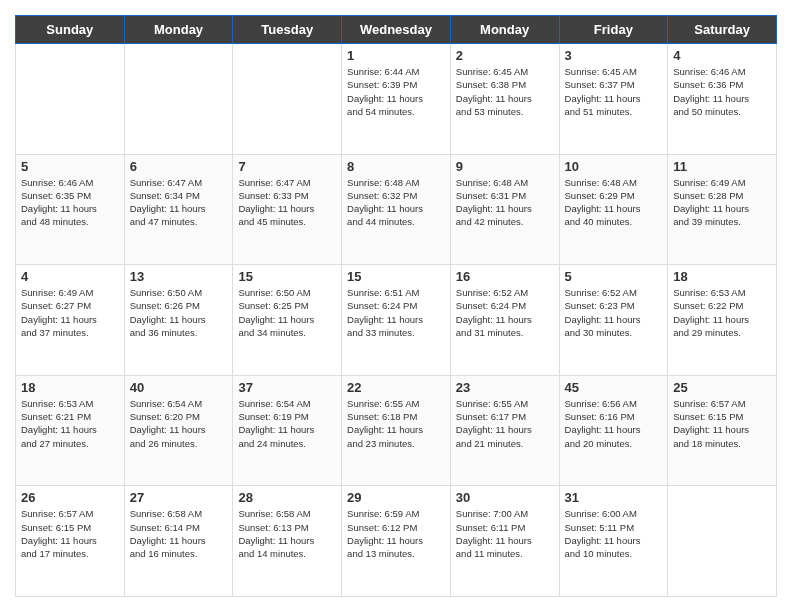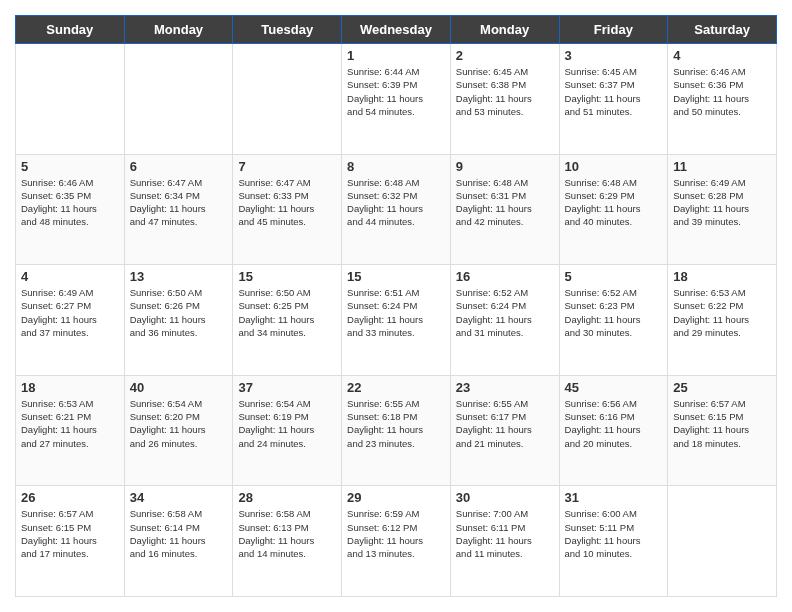--- a/index.html
+++ b/index.html
@@ -217,21 +217,21 @@
             <span class="day-num">25</span>
             <div class="day-info">Sunrise: 6:57 AM<br>Sunset: 6:15 PM<br>Daylight: 11 hours<br>and 18 minutes.</div>
           </td>
         </tr>
         <tr>
           <td>
             <span class="day-num">26</span>
             <div class="day-info">Sunrise: 6:57 AM<br>Sunset: 6:15 PM<br>Daylight: 11 hours<br>and 17 minutes.</div>
           </td>
           <td>
-            <span class="day-num">34</span>
+            <span class="day-num">27</span>
             <div class="day-info">Sunrise: 6:58 AM<br>Sunset: 6:14 PM<br>Daylight: 11 hours<br>and 16 minutes.</div>
           </td>
           <td>
             <span class="day-num">28</span>
             <div class="day-info">Sunrise: 6:58 AM<br>Sunset: 6:13 PM<br>Daylight: 11 hours<br>and 14 minutes.</div>
           </td>
           <td>
             <span class="day-num">29</span>
             <div class="day-info">Sunrise: 6:59 AM<br>Sunset: 6:12 PM<br>Daylight: 11 hours<br>and 13 minutes.</div>
           </td>

